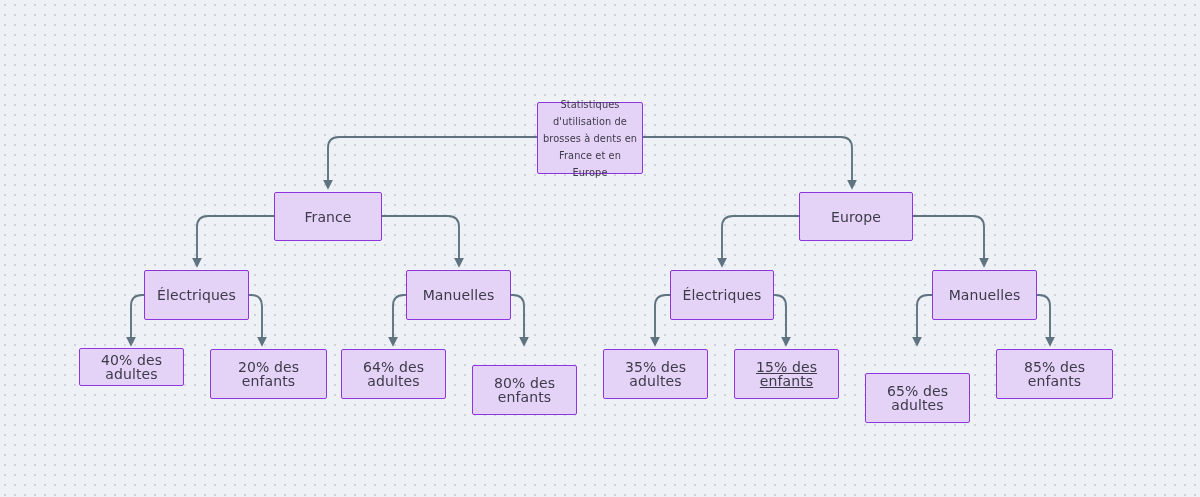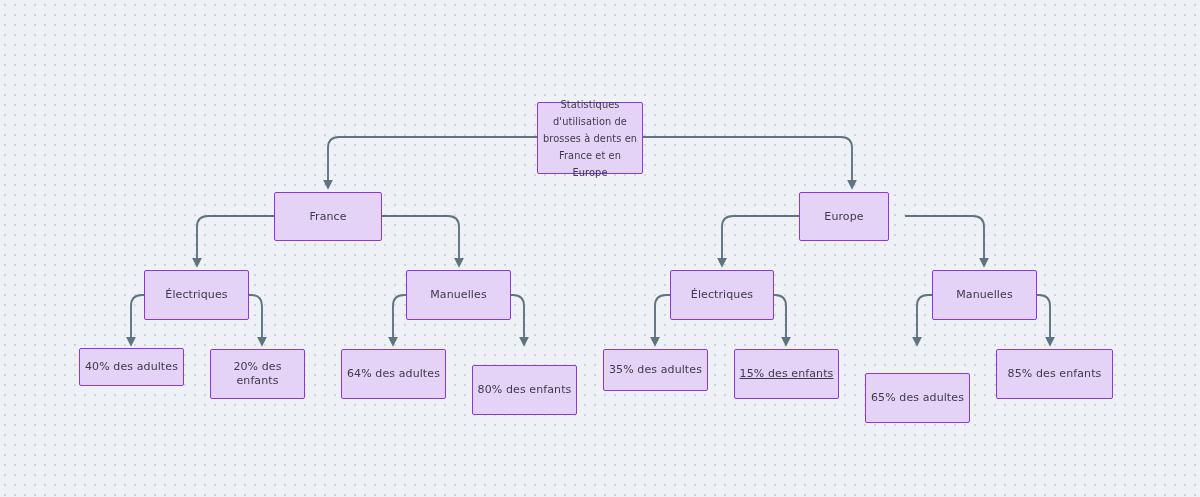--- a/index.html
+++ b/index.html
@@ -34,21 +34,21 @@
     position: absolute;
     box-sizing: border-box;
     background: #e4d3f6;
     border: 1.6px solid #8d36e0;
     border-radius: 2px;
     display: flex;
     align-items: center;
     justify-content: center;
     text-align: center;
     color: #3d3a4a;
-    font-size: 11px;
+    font-size: 14px;
     line-height: 14px;
     letter-spacing: 0.1px;
     padding: 2px 4px;
     box-shadow: 0 0 0 0 rgba(0,0,0,0);
   }
   .node .label {
     white-space: pre-line;
     display: block;
   }
   .node-root {
@@ -86,48 +86,48 @@
   <div id="node-layer">
       <div class="node node-root" style="left: 537px; top: 102px; width: 106px; height: 72px; background: rgb(228, 211, 246); border-color: rgb(141, 54, 224); color: rgb(61, 58, 74);">
         <span class="label">Statistiques
 d'utilisation de
 brosses à dents en
 France et en Europe</span>
       </div>
       <div class="node" style="left: 274px; top: 192px; width: 108px; height: 49px; background: rgb(228, 211, 246); border-color: rgb(141, 54, 224); color: rgb(61, 58, 74);">
         <span class="label">France</span>
       </div>
-      <div class="node" style="left: 799px; top: 192px; width: 90px; height: 49px; background: rgb(228, 211, 246); border-color: rgb(141, 54, 224); color: rgb(61, 58, 74);">
+      <div class="node" style="left: 799px; top: 192px; width: 114px; height: 49px; background: rgb(228, 211, 246); border-color: rgb(141, 54, 224); color: rgb(61, 58, 74);">
         <span class="label">Europe</span>
       </div>
       <div class="node" style="left: 144px; top: 270px; width: 105px; height: 50px; background: rgb(228, 211, 246); border-color: rgb(141, 54, 224); color: rgb(61, 58, 74);">
         <span class="label">Électriques</span>
       </div>
       <div class="node" style="left: 406px; top: 270px; width: 105px; height: 50px; background: rgb(228, 211, 246); border-color: rgb(141, 54, 224); color: rgb(61, 58, 74);">
         <span class="label">Manuelles</span>
       </div>
       <div class="node" style="left: 670px; top: 270px; width: 104px; height: 50px; background: rgb(228, 211, 246); border-color: rgb(141, 54, 224); color: rgb(61, 58, 74);">
         <span class="label">Électriques</span>
       </div>
       <div class="node" style="left: 932px; top: 270px; width: 105px; height: 50px; background: rgb(228, 211, 246); border-color: rgb(141, 54, 224); color: rgb(61, 58, 74);">
         <span class="label">Manuelles</span>
       </div>
       <div class="node" style="left: 79px; top: 348px; width: 105px; height: 38px; background: rgb(228, 211, 246); border-color: rgb(141, 54, 224); color: rgb(61, 58, 74);">
         <span class="label">40% des adultes</span>
       </div>
-      <div class="node" style="left: 210px; top: 349px; width: 95px; height: 50px; background: rgb(228, 211, 246); border-color: rgb(141, 54, 224); color: rgb(61, 58, 74);">
+      <div class="node" style="left: 210px; top: 349px; width: 117px; height: 50px; background: rgb(228, 211, 246); border-color: rgb(141, 54, 224); color: rgb(61, 58, 74);">
         <span class="label">20% des enfants</span>
       </div>
       <div class="node" style="left: 341px; top: 349px; width: 105px; height: 50px; background: rgb(228, 211, 246); border-color: rgb(141, 54, 224); color: rgb(61, 58, 74);">
         <span class="label">64% des adultes</span>
       </div>
       <div class="node" style="left: 472px; top: 365px; width: 105px; height: 50px; background: rgb(228, 211, 246); border-color: rgb(141, 54, 224); color: rgb(61, 58, 74);">
         <span class="label">80% des enfants</span>
       </div>
-      <div class="node" style="left: 603px; top: 349px; width: 105px; height: 42px; background: rgb(228, 211, 246); border-color: rgb(141, 54, 224); color: rgb(61, 58, 74);">
+      <div class="node" style="left: 603px; top: 349px; width: 105px; height: 50px; background: rgb(228, 211, 246); border-color: rgb(141, 54, 224); color: rgb(61, 58, 74);">
         <span class="label">35% des adultes</span>
       </div>
       <div class="node" style="left: 734px; top: 349px; width: 105px; height: 50px; background: rgb(228, 211, 246); border-color: rgb(141, 54, 224); color: rgb(61, 58, 74); text-decoration: underline;">
         <span class="label">15% des enfants</span>
       </div>
       <div class="node" style="left: 865px; top: 349px; width: 105px; height: 50px; background: rgb(228, 211, 246); border-color: rgb(141, 54, 224); color: rgb(61, 58, 74); margin-top: 24px;">
         <span class="label">65% des adultes</span>
       </div>
       <div class="node" style="left: 996px; top: 349px; width: 117px; height: 50px; background: rgb(228, 211, 246); border-color: rgb(141, 54, 224); color: rgb(61, 58, 74);">
         <span class="label">85% des enfants</span>

